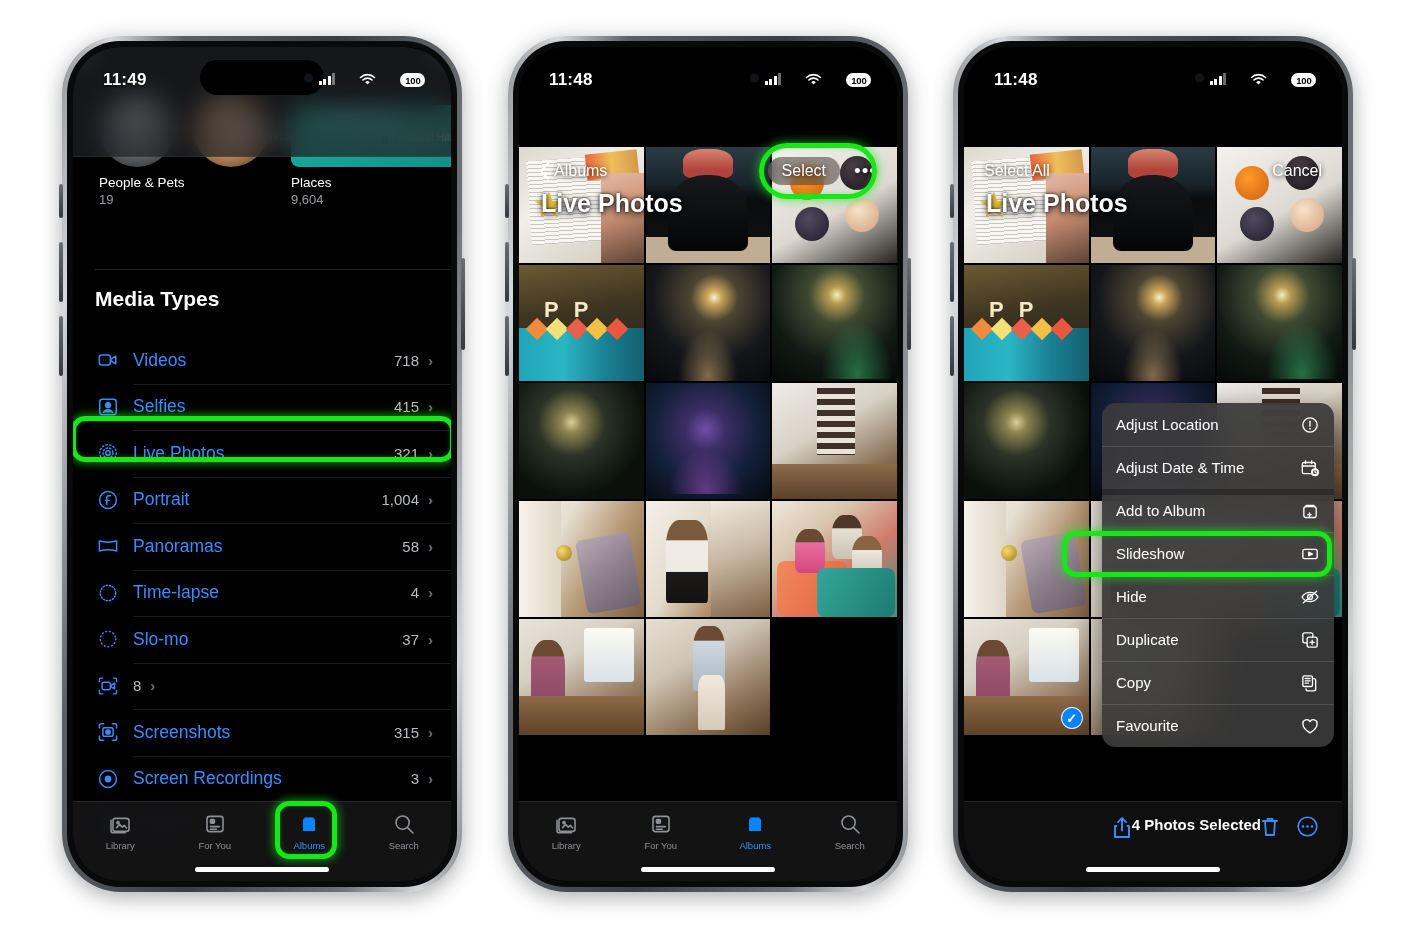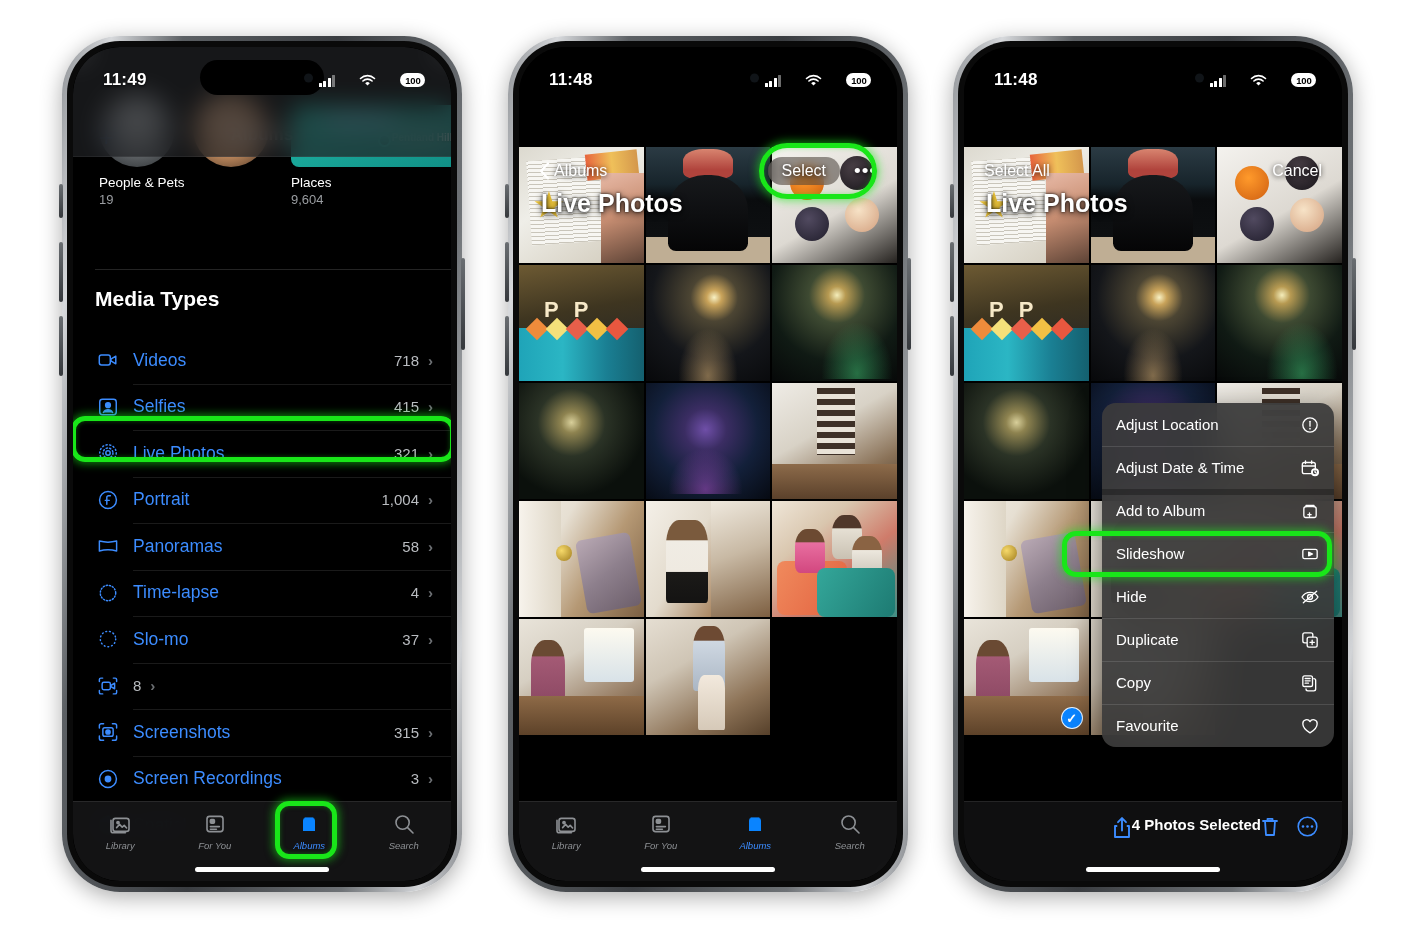--- a/index.html
+++ b/index.html
@@ -83,21 +83,21 @@
     justify-content: space-between;
     padding: 14px 26px 0 30px;
     z-index: 45;
     color: #fff;
   }
   .sb-time {
     font-size: 17px; font-weight: bold;
     letter-spacing: .2px;
     text-shadow: 0 1px 3px rgba(0,0,0,.85);
   }
-  .sb-right { display: flex; align-items: flex-end; gap: 24px; }
+  .sb-right { display: flex; align-items: flex-start; gap: 24px; }
   .sig { display: flex; align-items: flex-end; gap: 1.5px; height: 12px; }
   .sig i { width: 3px; background: #fff; border-radius: .5px; display: block; }
   .sig i:nth-child(1){height:4px} .sig i:nth-child(2){height:6px}
   .sig i:nth-child(3){height:9px} .sig i:nth-child(4){height:12px;opacity:.42}
   .batt {
     font-size: 9.5px; font-weight: bold; color: #000;
     background: #fff; border-radius: 7px;
     padding: 1.5px 4.5px 1.5px 5px;
     letter-spacing: -.2px;
   }
@@ -201,21 +201,21 @@
     background: rgba(20,20,21,.95);
     backdrop-filter: blur(14px);
     border-top: .5px solid rgba(255,255,255,.09);
     display: flex; z-index: 35;
   }
   .tab {
     flex: 1; display: flex; flex-direction: column;
     align-items: center; justify-content: flex-start;
     padding-top: 10px; gap: 4px;
   }
-  .tab-lab { font-size: 9.5px; color: #8d9094; font-style: italic; }
+  .tab-lab { font-size: 9.5px; color: #8d9094; }
   .tab.active .tab-lab { color: #3c8cff; }
   .homebar {
     position: absolute; left: 50%; transform: translateX(-50%);
     bottom: 9px; width: 134px; height: 5px;
     border-radius: 3px; background: #fff; z-index: 50;
   }
 
   
   .grid-screen { position: absolute; inset: 0; background: #000; }
   .pgrid {

